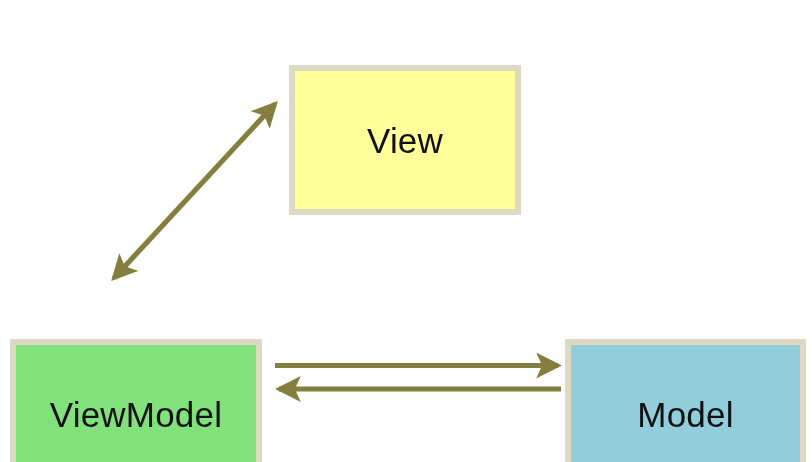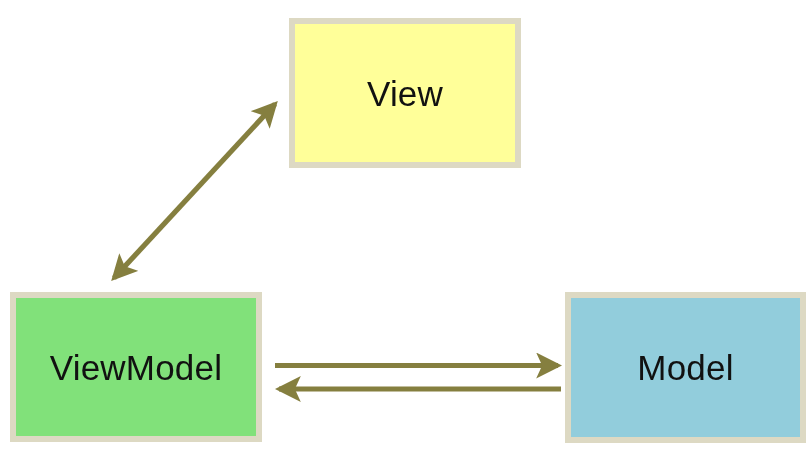--- a/index.html
+++ b/index.html
@@ -18,20 +18,21 @@
     overflow: hidden;
   }
   .node {
     position: absolute;
     box-sizing: border-box;
     display: flex;
     align-items: center;
     justify-content: center;
     border-style: solid;
     border-width: 6px;
+    margin-top: 47px;
   }
   .node-label {
     font-family: "Liberation Sans", sans-serif;
     font-size: 35px;
     line-height: 1;
     color: #111111;
     letter-spacing: 0.2px;
     white-space: nowrap;
   }
   #node-view {

